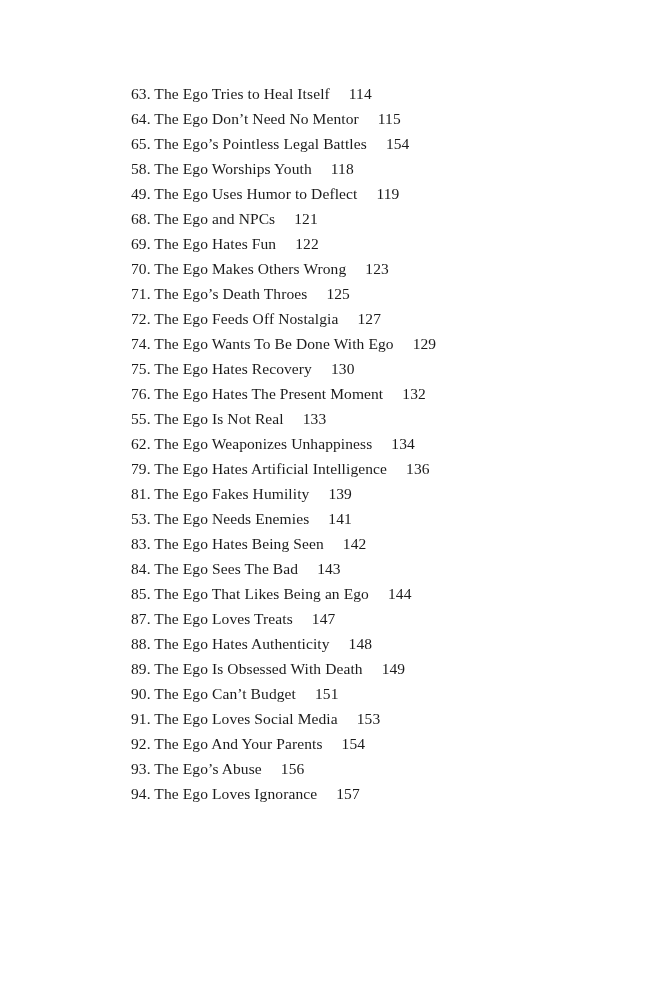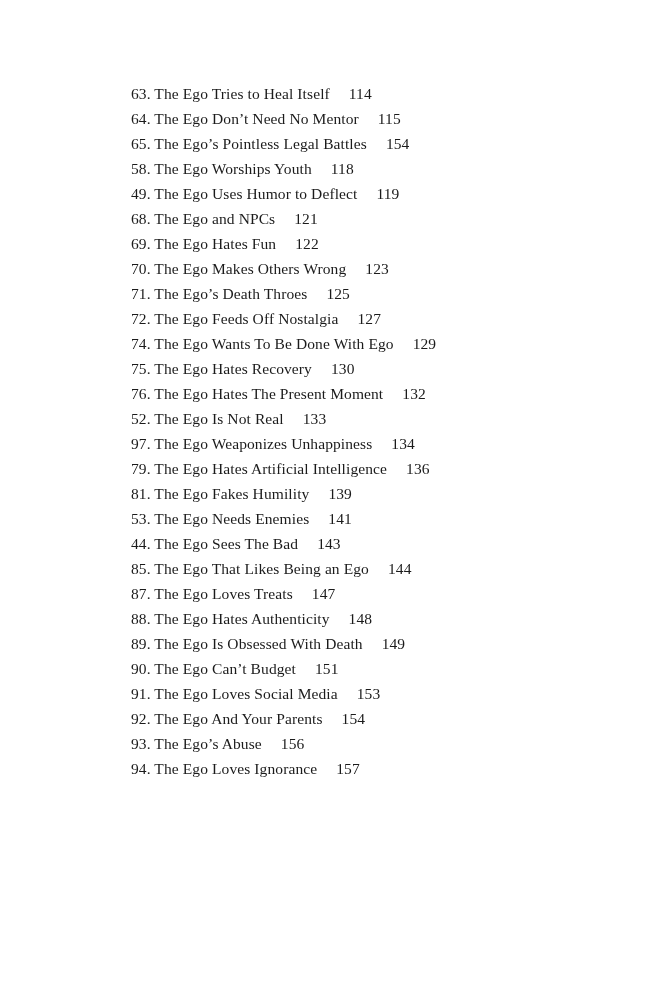--- a/index.html
+++ b/index.html
@@ -49,26 +49,27 @@
       <div class="toc-row"><span class="label">58. The Ego Worships Youth</span><span class="pg">118</span></div>
       <div class="toc-row"><span class="label">49. The Ego Uses Humor to Deflect</span><span class="pg">119</span></div>
       <div class="toc-row"><span class="label">68. The Ego and NPCs</span><span class="pg">121</span></div>
       <div class="toc-row"><span class="label">69. The Ego Hates Fun</span><span class="pg">122</span></div>
       <div class="toc-row"><span class="label">70. The Ego Makes Others Wrong</span><span class="pg">123</span></div>
       <div class="toc-row"><span class="label">71. The Ego’s Death Throes</span><span class="pg">125</span></div>
       <div class="toc-row"><span class="label">72. The Ego Feeds Off Nostalgia</span><span class="pg">127</span></div>
       <div class="toc-row"><span class="label">74. The Ego Wants To Be Done With Ego</span><span class="pg">129</span></div>
       <div class="toc-row"><span class="label">75. The Ego Hates Recovery</span><span class="pg">130</span></div>
       <div class="toc-row"><span class="label">76. The Ego Hates The Present Moment</span><span class="pg">132</span></div>
-      <div class="toc-row"><span class="label">52. The Ego Is Not Real</span><span class="pg">133</span></div>
-      <div class="toc-row"><span class="label">97. The Ego Weaponizes Unhappiness</span><span class="pg">134</span></div>
+      <div class="toc-row"><span class="label">55. The Ego Is Not Real</span><span class="pg">133</span></div>
+      <div class="toc-row"><span class="label">62. The Ego Weaponizes Unhappiness</span><span class="pg">134</span></div>
       <div class="toc-row"><span class="label">79. The Ego Hates Artificial Intelligence</span><span class="pg">136</span></div>
       <div class="toc-row"><span class="label">81. The Ego Fakes Humility</span><span class="pg">139</span></div>
       <div class="toc-row"><span class="label">53. The Ego Needs Enemies</span><span class="pg">141</span></div>
-      <div class="toc-row"><span class="label">44. The Ego Sees The Bad</span><span class="pg">143</span></div>
+      <div class="toc-row"><span class="label">83. The Ego Hates Being Seen</span><span class="pg">142</span></div>
+      <div class="toc-row"><span class="label">84. The Ego Sees The Bad</span><span class="pg">143</span></div>
       <div class="toc-row"><span class="label">85. The Ego That Likes Being an Ego</span><span class="pg">144</span></div>
       <div class="toc-row"><span class="label">87. The Ego Loves Treats</span><span class="pg">147</span></div>
       <div class="toc-row"><span class="label">88. The Ego Hates Authenticity</span><span class="pg">148</span></div>
       <div class="toc-row"><span class="label">89. The Ego Is Obsessed With Death</span><span class="pg">149</span></div>
       <div class="toc-row"><span class="label">90. The Ego Can’t Budget</span><span class="pg">151</span></div>
       <div class="toc-row"><span class="label">91. The Ego Loves Social Media</span><span class="pg">153</span></div>
       <div class="toc-row"><span class="label">92. The Ego And Your Parents</span><span class="pg">154</span></div>
       <div class="toc-row"><span class="label">93. The Ego’s Abuse</span><span class="pg">156</span></div>
       <div class="toc-row"><span class="label">94. The Ego Loves Ignorance</span><span class="pg">157</span></div>
     </div>

